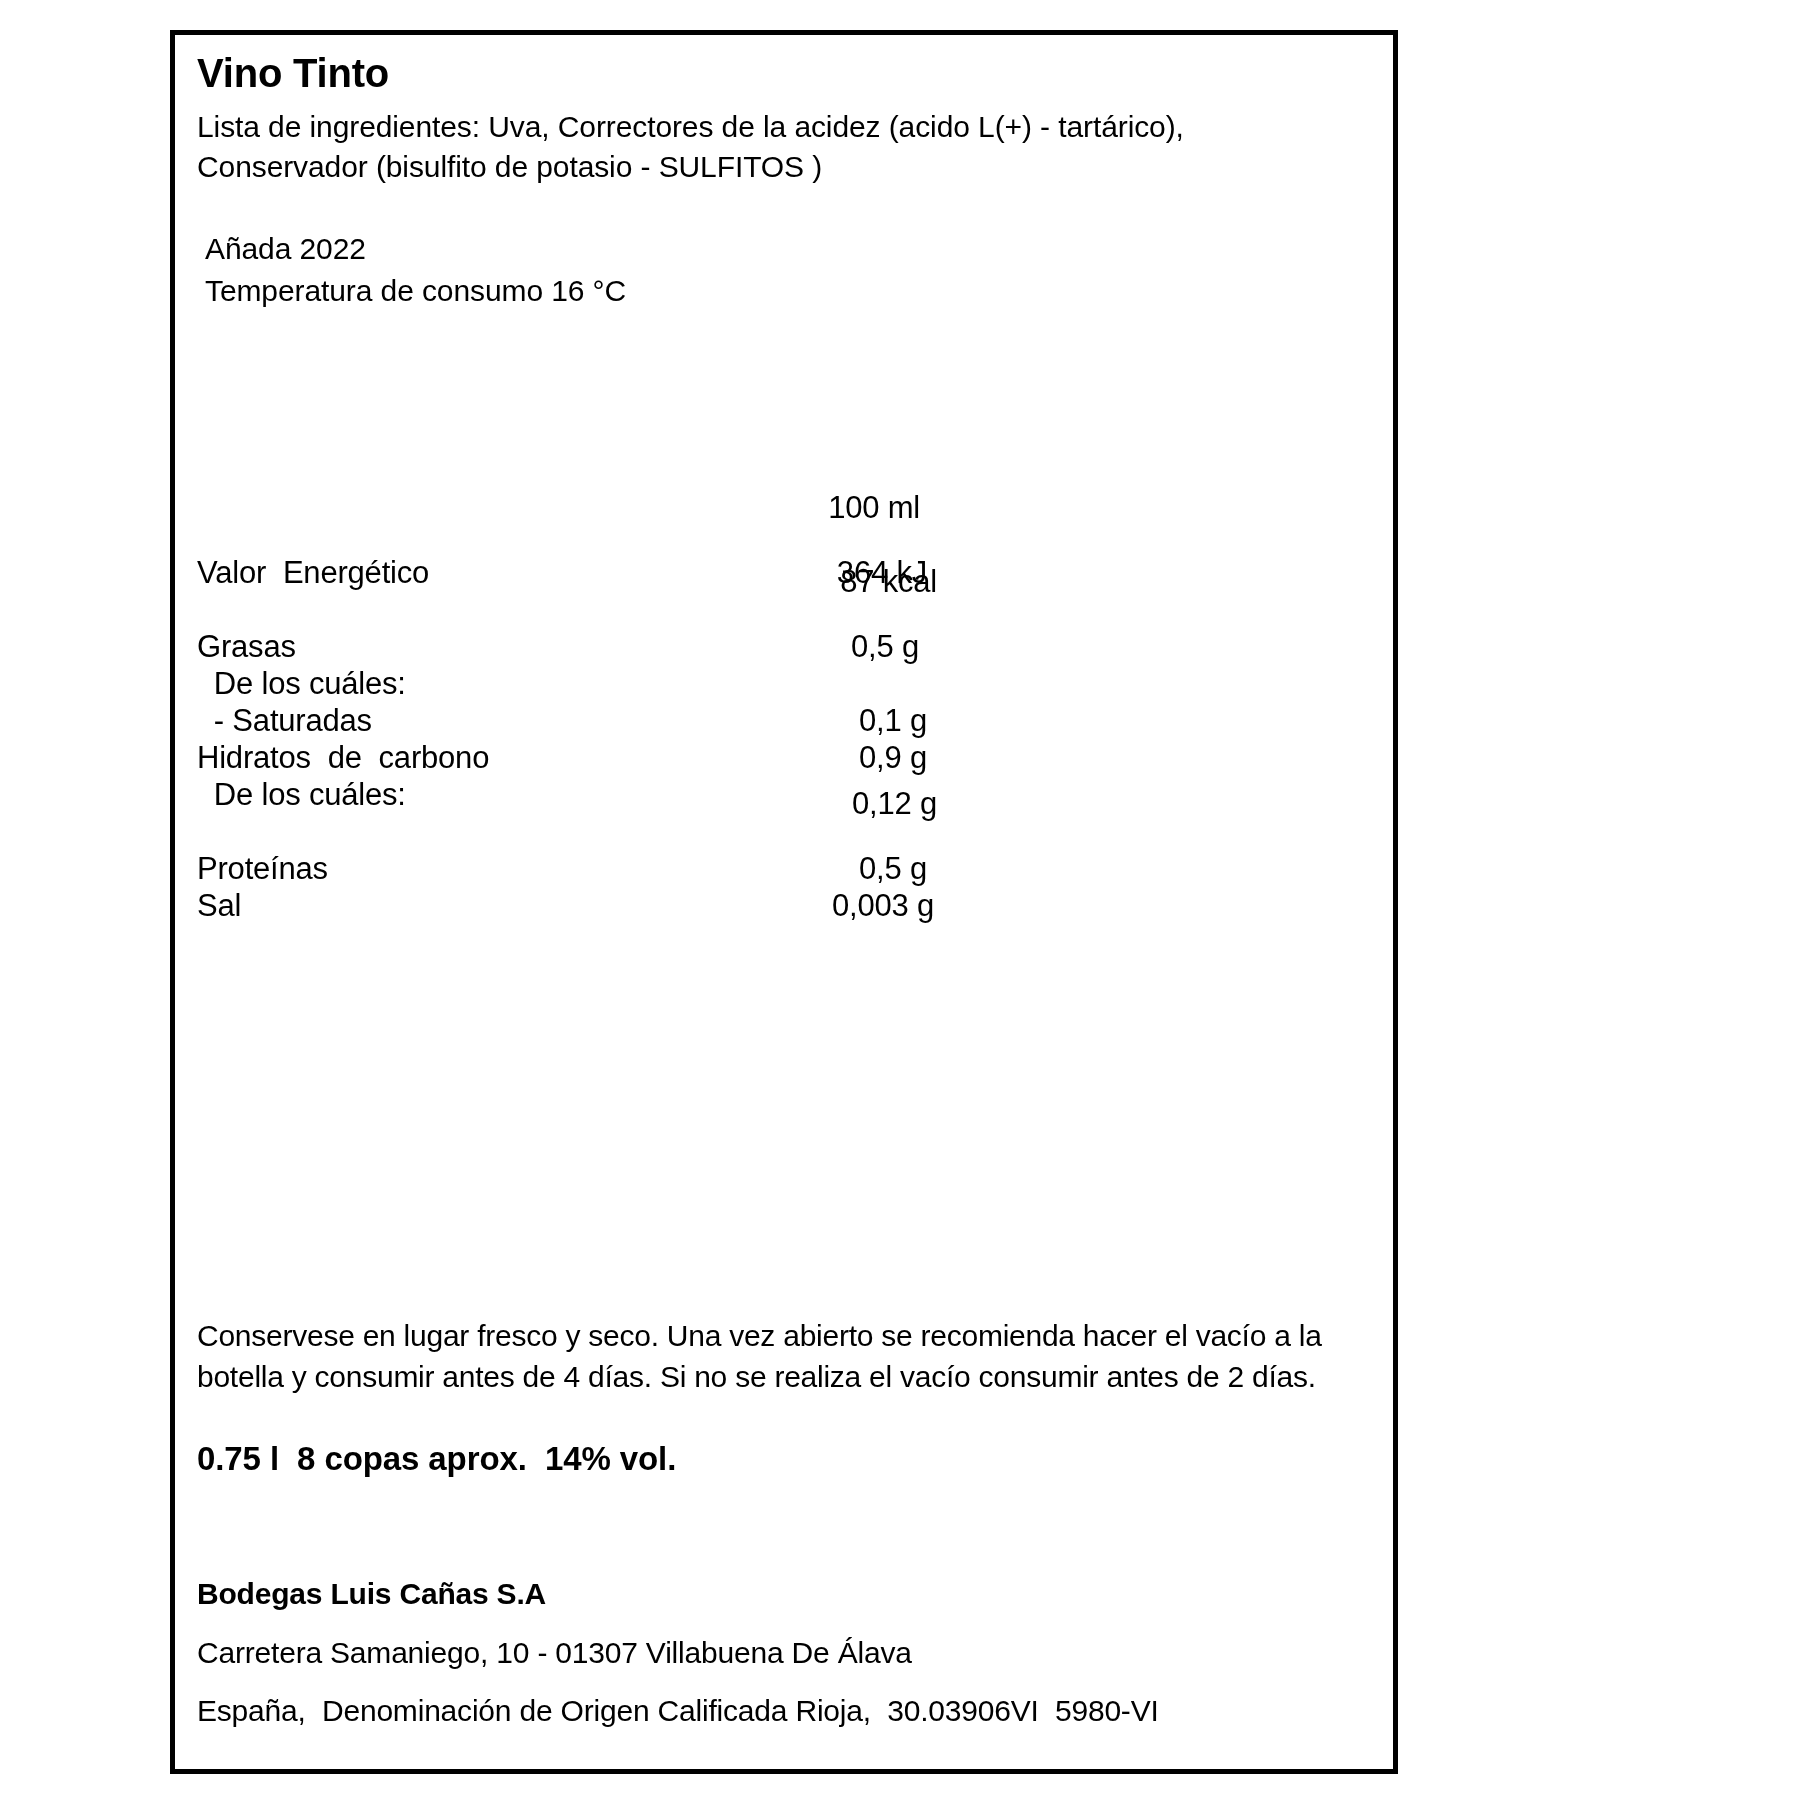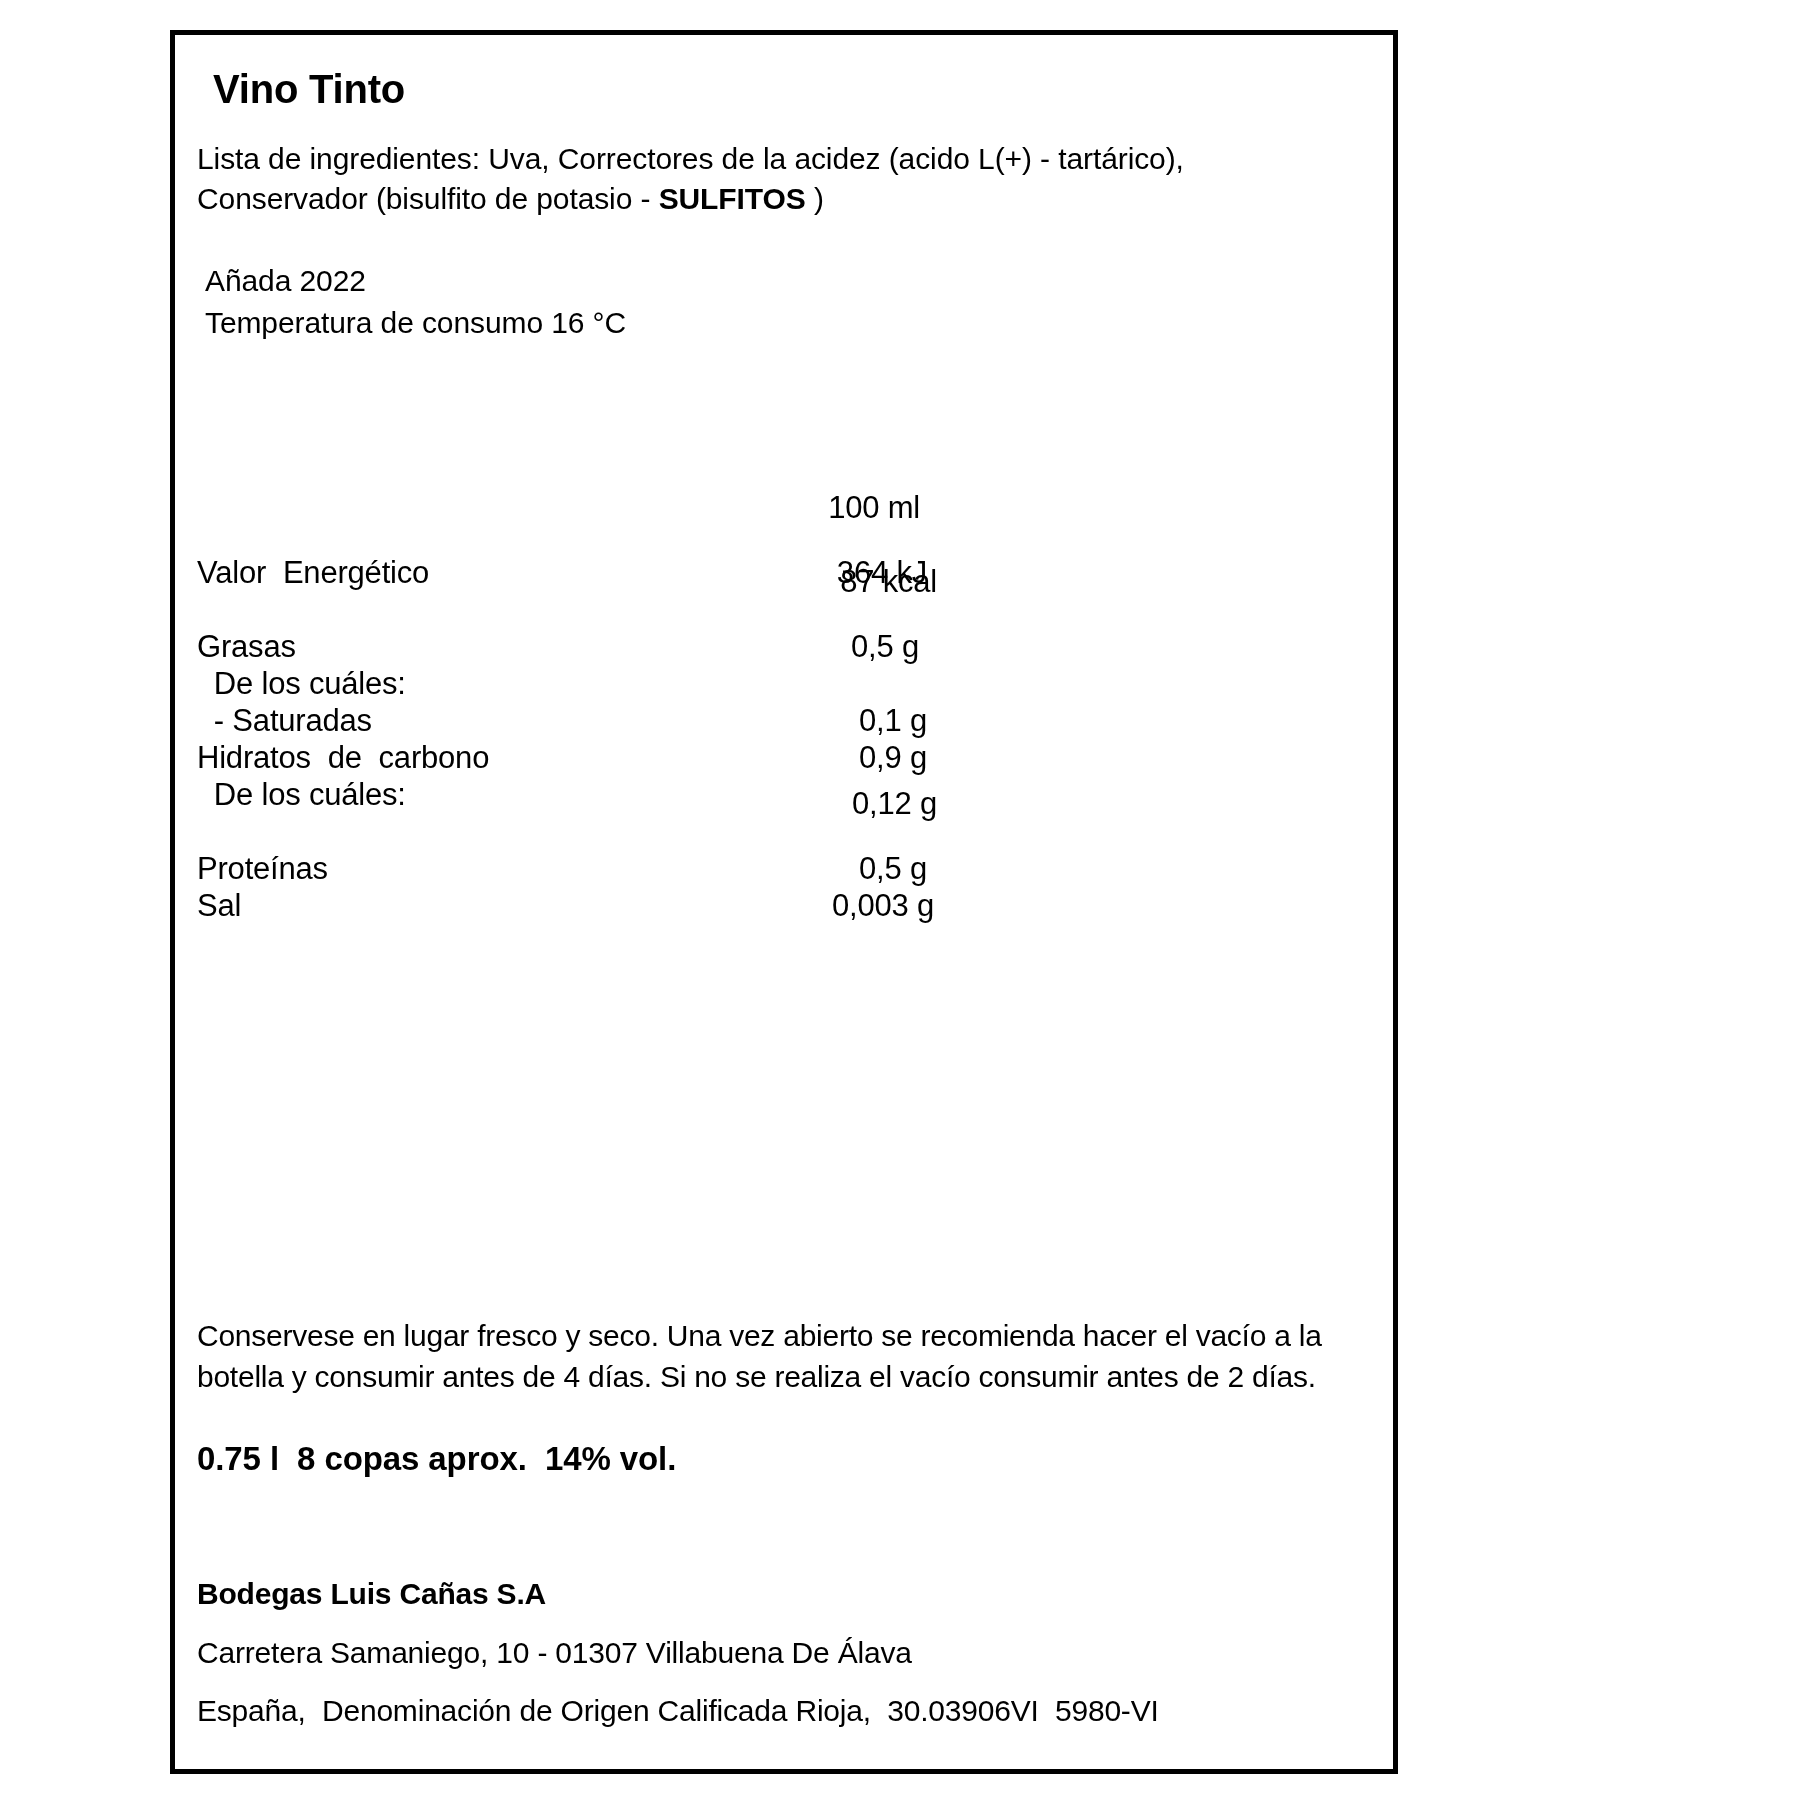--- a/index.html
+++ b/index.html
@@ -35,34 +35,34 @@
     right: 10px;
     bottom: 0px;
   }
 
   
   .product-title {
     font-size: 40px;
     font-weight: 700;
     letter-spacing: -0.2px;
     line-height: 1.1;
-    margin: 16px;
+    margin: 0;
     padding-top: 16px;
   }
 
   .ingredients {
     font-size: 30px;
     line-height: 1.32;
     margin: 0;
     padding-top: 12px;
     max-width: 1120px;
     letter-spacing: -0.1px;
   }
   .ingredients .allergen {
-    font-weight: 700;
+    font-weight: 400;
   }
 
   .vintage-block {
     padding-top: 42px;
     font-size: 30px;
     line-height: 1.38;
     letter-spacing: -0.1px;
   }
   .vintage-block div { white-space: pre; margin-left: 8px; }
 

